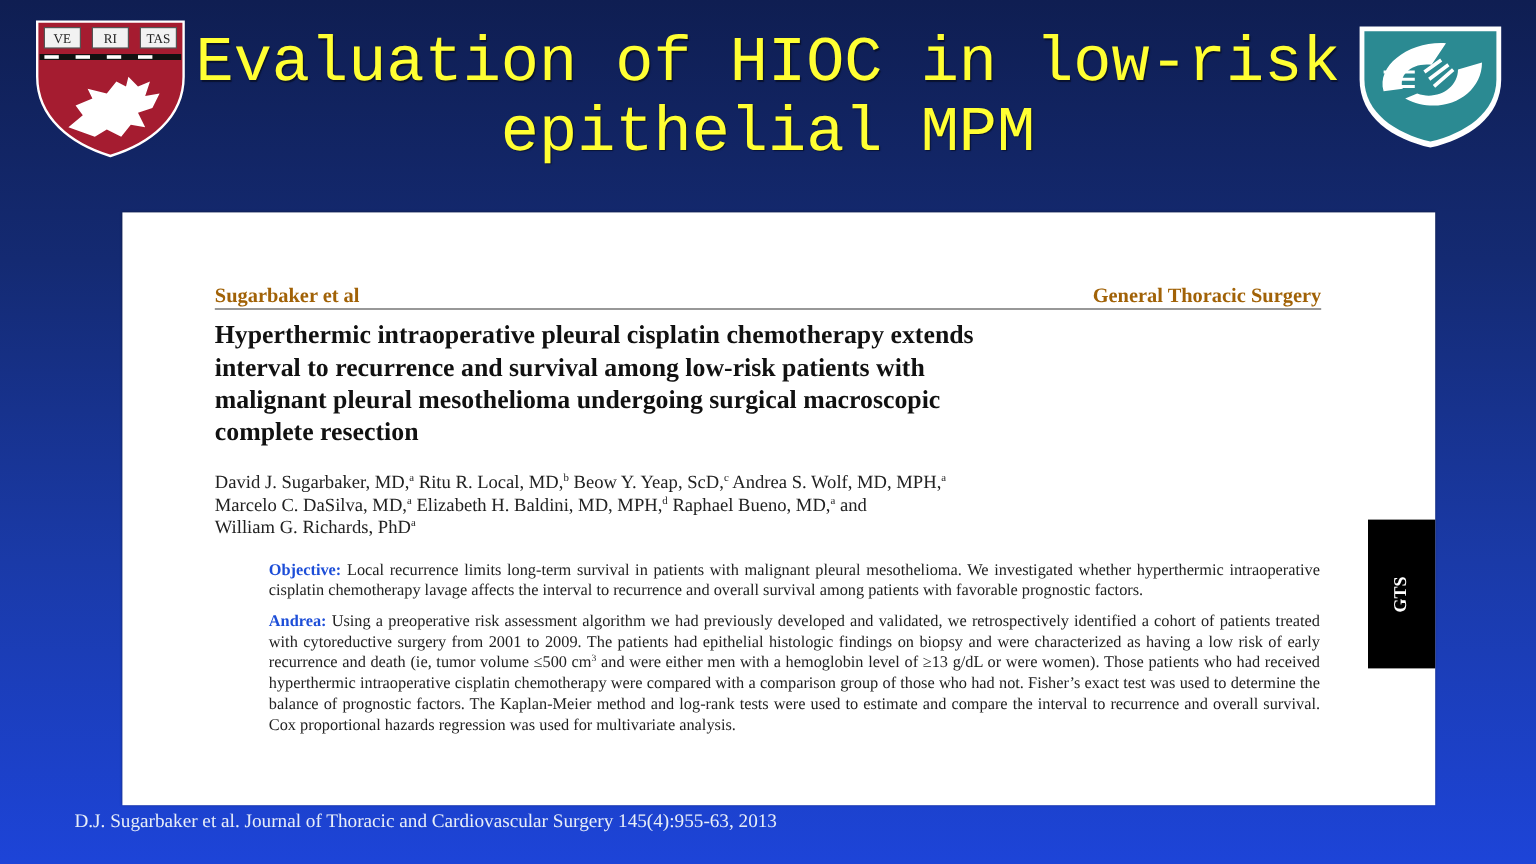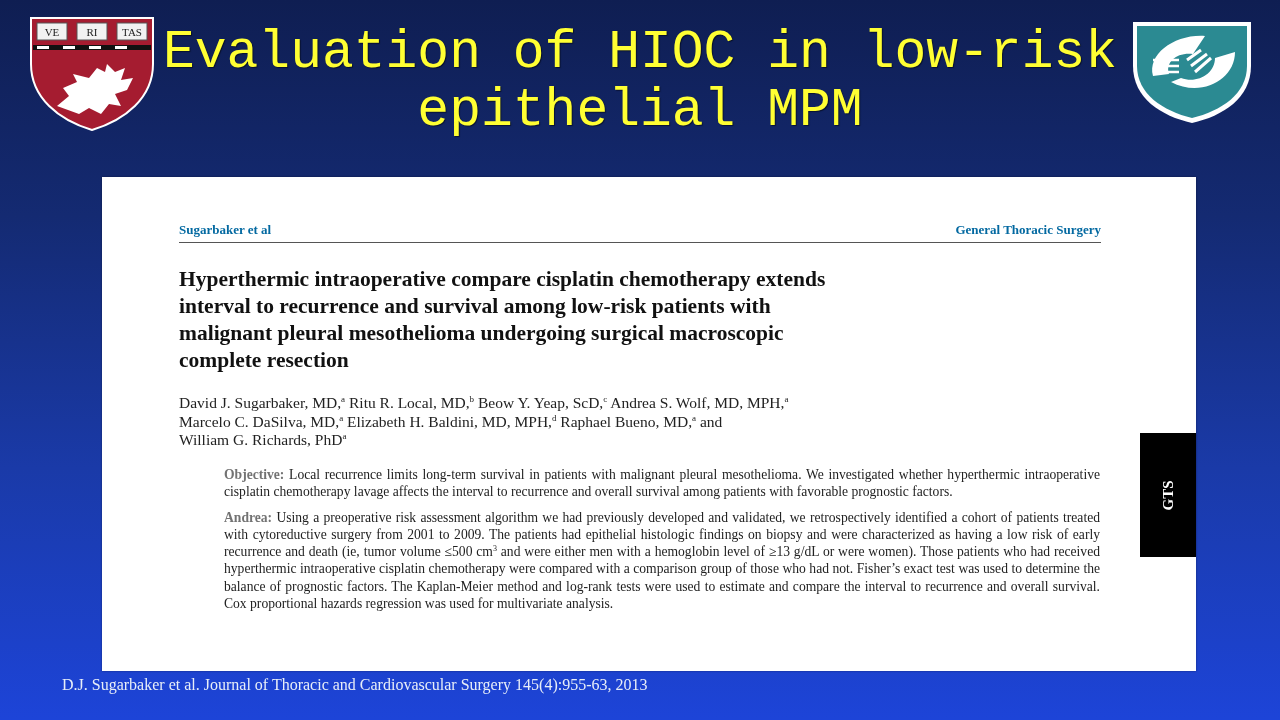--- a/index.html
+++ b/index.html
@@ -14,41 +14,41 @@
       position: absolute; left: 140px; top: 24px; width: 1000px;
       text-align: center; color: #ffff33;
       font-family: Liberation Mono, monospace; font-size: 53px; line-height: 58px;
       text-shadow: 1px 1px 1px rgba(0,0,0,0.5);
     }
     .paper {
       position: absolute; left: 102px; top: 177px; width: 1094px; height: 494px;
       background: #ffffff; box-shadow: 0 0 2px rgba(0,0,0,0.4);
     }
     .running-head {
-      position: absolute; left: 77px; top: 43px; width: 922px; height: 22px;
+      position: absolute; left: 77px; top: 58px; width: 922px; height: 22px;
       border-bottom: 1.5px solid #555;
-      font-weight: bold; font-size: 13px; color: #0369a1;
+      font-weight: bold; font-size: 17px; color: #a16207;
     }
     .running-head .left { position: absolute; left: 0; top: 2px; }
     .running-head .right { position: absolute; right: 0; top: 2px; }
     .article-title {
       position: absolute; left: 77px; top: 89px; width: 930px;
       font-weight: bold; font-size: 21.5px; line-height: 27px; color: #111;
     }
     .authors {
       position: absolute; left: 77px; top: 217px; width: 900px;
       font-size: 15.5px; line-height: 18.5px; color: #222;
     }
     .authors sup { font-size: 9px; vertical-align: 6px; line-height: 0; }
     .abstract {
       position: absolute; left: 122px; top: 289px; width: 876px;
       font-size: 13.6px; line-height: 17.1px; color: #222; text-align: justify;
     }
     .abstract p { margin: 0 0 9px 0; }
-    .abstract b { color: #737373; }
+    .abstract b { color: #1d4ed8; }
     .abstract sup { font-size: 8px; vertical-align: 5px; line-height: 0; }
     .gts-tab {
       position: absolute; left: 1140px; top: 433px; width: 56px; height: 124px;
       background: #000;
       display: flex; align-items: center; justify-content: center;
     }
     .gts-tab span {
       color: #fff; font-weight: bold; font-size: 15px;
       transform: rotate(-90deg); white-space: nowrap;
     }
@@ -90,21 +90,21 @@
   <div>epithelial MPM</div>
 </div>
 
 <div class="paper">
   <div class="running-head">
     <span class="left">Sugarbaker et al</span>
     <span class="right">General Thoracic Surgery</span>
   </div>
 
   <div class="article-title">
-    <div>Hyperthermic intraoperative compare cisplatin chemotherapy extends</div>
+    <div>Hyperthermic intraoperative pleural cisplatin chemotherapy extends</div>
     <div>interval to recurrence and survival among low-risk patients with</div>
     <div>malignant pleural mesothelioma undergoing surgical macroscopic</div>
     <div>complete resection</div>
   </div>
 
   <div class="authors">
     <div>
       <span>David J. Sugarbaker, MD,</span><sup>a</sup>
       <span>Ritu R. Local, MD,</span><sup>b</sup>
       <span>Beow Y. Yeap, ScD,</span><sup>c</sup>

